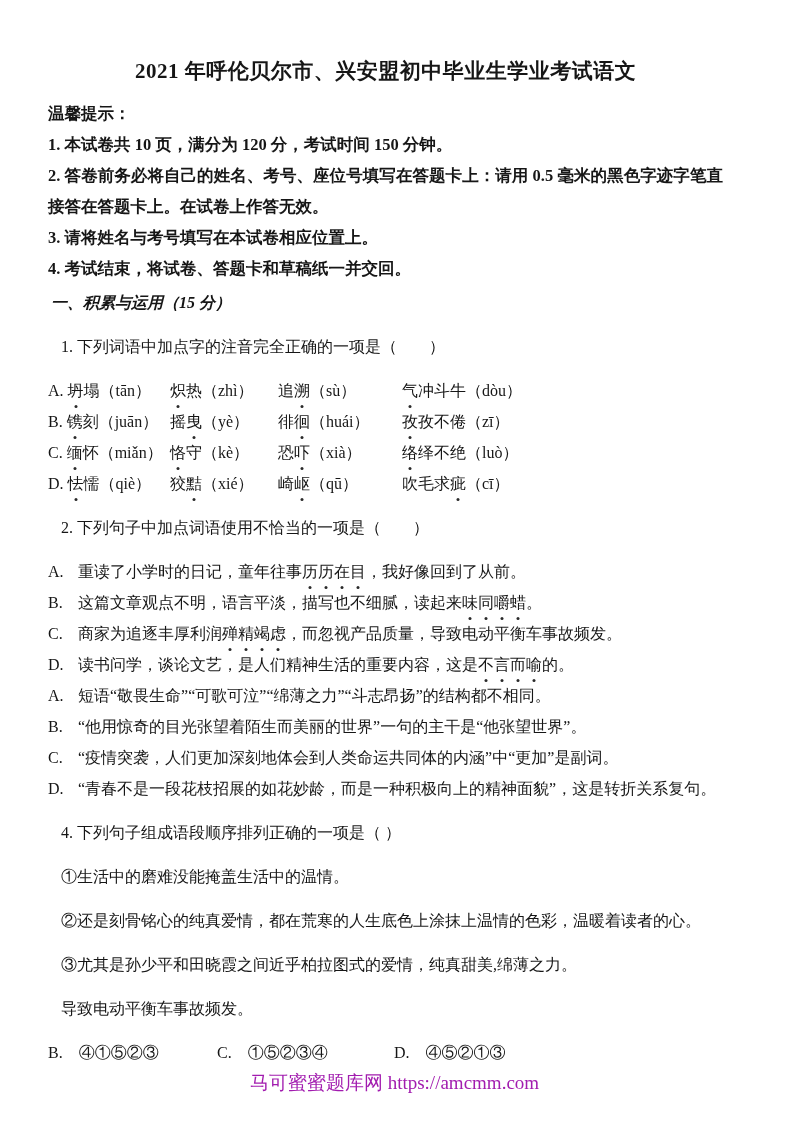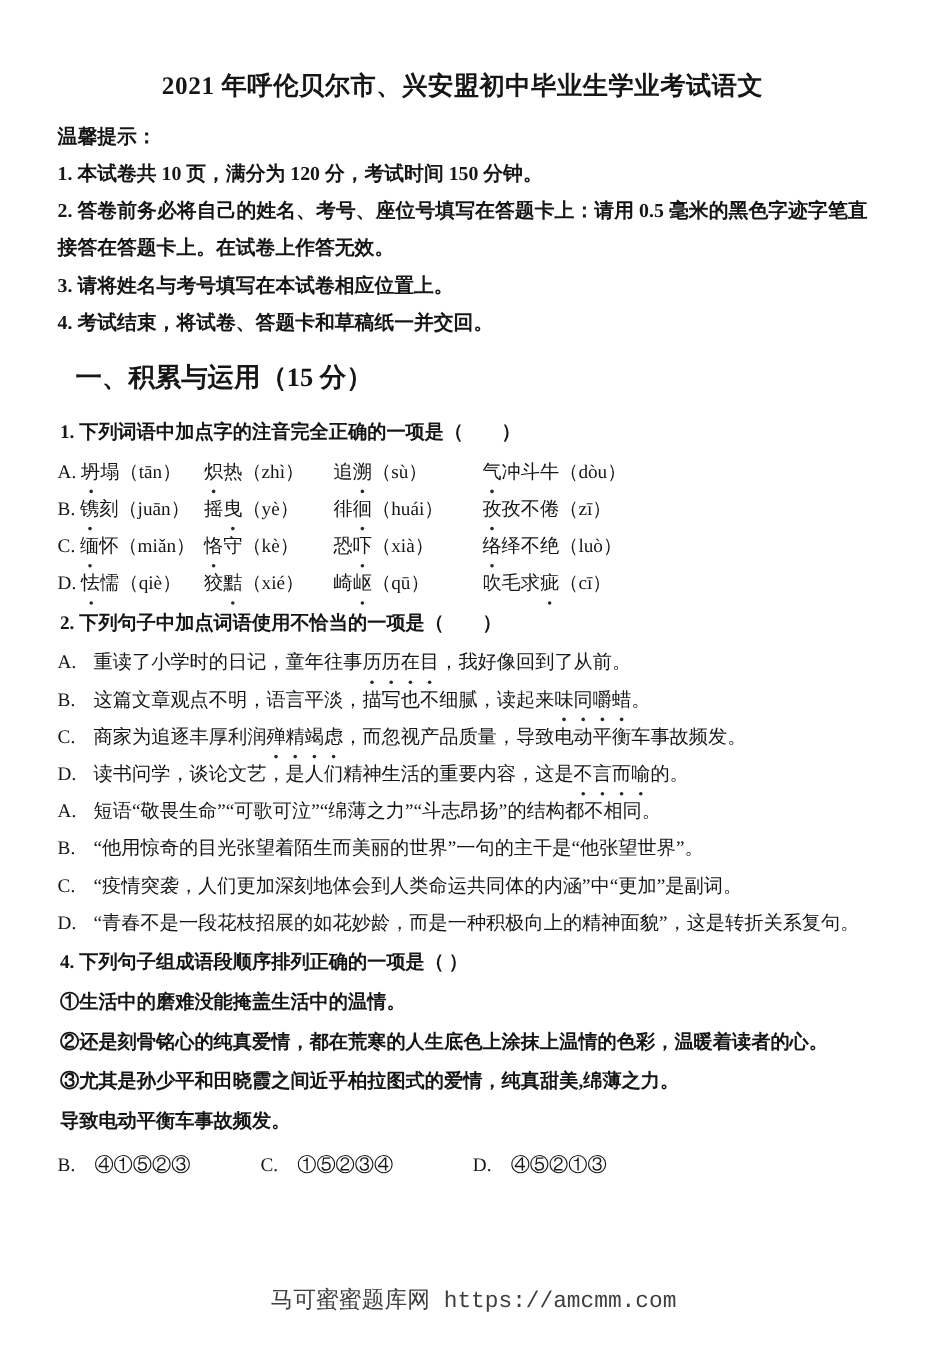--- a/index.html
+++ b/index.html
@@ -6,35 +6,35 @@
   .page{
     width:793px;height:1122px;position:relative;box-sizing:border-box;
     padding:54px 70px 0 48px;background:#ffffff;overflow:hidden;
     font-family:"Liberation Serif","DejaVu Serif",serif;color:#161616;
   }
   .title{
     margin:0 0 10px 0;font-size:21px;line-height:34px;font-weight:700;
     text-align:center;letter-spacing:0.5px;
   }
   .notice-line{margin:0;font-weight:700;font-size:16.5px;line-height:31px;text-align:justify;}
-  .sec-heading{margin:15px;font-weight:700;font-size:22px;line-height:31px;}
-  .line{margin:2px;font-size:16px;line-height:31px;font-weight:bold;}
+  .sec-heading{margin:3px;font-weight:700;font-size:16px;line-height:31px;font-style:italic;}
+  .line{margin:13px;font-size:16px;line-height:31px;}
   .q1row{display:grid;grid-template-columns:122px 108px 124px auto;font-size:16px;line-height:31px;}
   .opt{display:flex;font-size:16px;line-height:31px;}
   .opt-label{flex:0 0 30px;}
   .opt-text{flex:1;text-align:left;}
   .q4choices{display:grid;grid-template-columns:169px 177px 163px auto;font-size:16px;line-height:31px;margin-top:6px;}
   .em{position:relative;display:inline-block;}
   .em::after{
     content:"";position:absolute;left:50%;bottom:-2px;transform:translateX(-50%);
     width:3px;height:3px;border-radius:50%;background:#2a2a2a;
   }
   .footer{
     position:absolute;left:0;right:4px;bottom:26px;text-align:center;
-    color:#404040;font-size:19px;font-family:Liberation Mono, monospace;
+    color:#a21caf;font-size:19px;font-family:Liberation Serif, serif;
   }
 </style>
 </head>
 <body>
 
 <div class="page">
 
   <h1 class="title">2021 年呼伦贝尔市、兴安盟初中毕业生学业考试语文</h1>
 
   <section>

